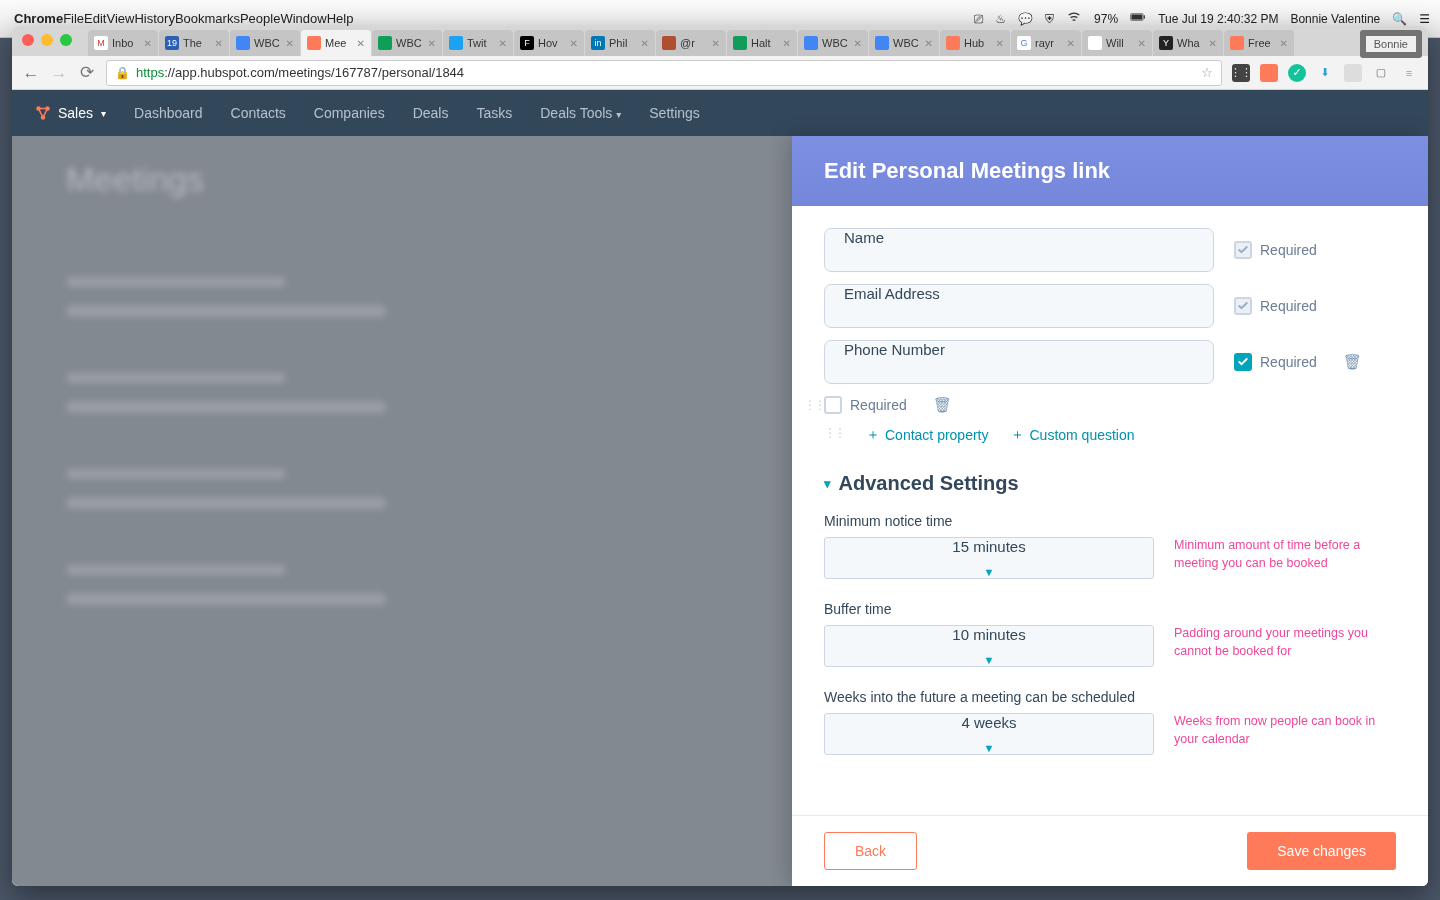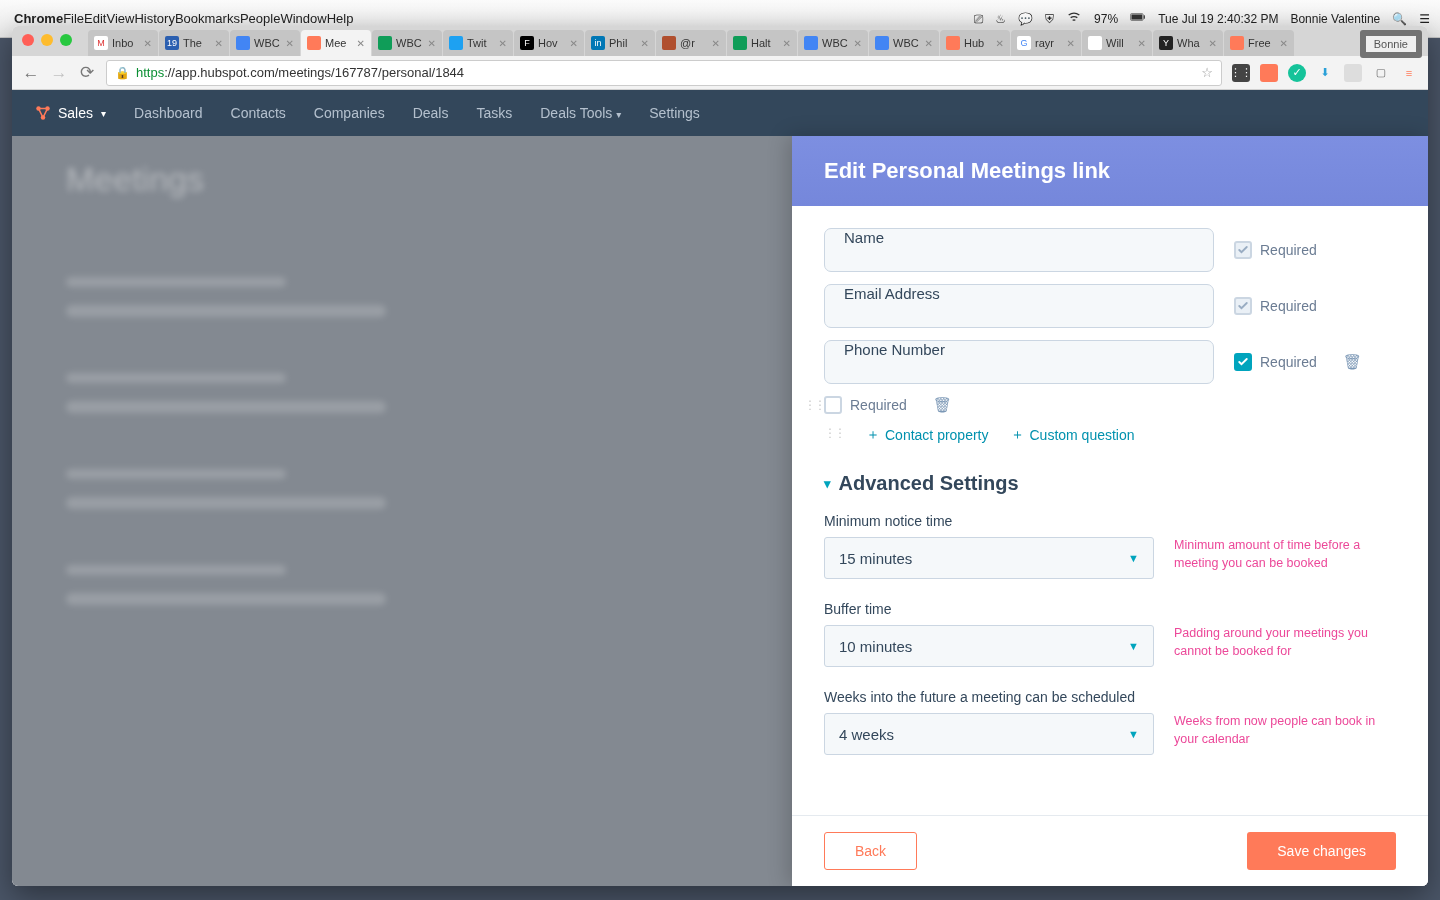--- a/index.html
+++ b/index.html
@@ -58,21 +58,21 @@
     .chk.on{background:#00a4bd;border-color:#00a4bd;}
     .chk svg{width:12px;height:12px;}
     .trash{color:#7c98b6;font-size:15px;margin-left:6px;}
     .addlinks{display:flex;gap:22px;margin:10px 0 28px 0;font-size:14px;}
     .addlinks a{color:#0091ae;text-decoration:none;display:flex;align-items:center;gap:5px;}
     .section-h{display:flex;align-items:center;gap:8px;font-size:20px;font-weight:600;color:#33475b;margin-bottom:18px;}
     .section-h .chev{color:#00a4bd;font-size:13px;}
     .setting{margin-bottom:22px;}
     .setting .lbl{font-size:14px;color:#33475b;margin-bottom:8px;}
     .setting .row{display:flex;gap:20px;align-items:flex-start;}
-    .select{width:330px;height:42px;border:1px solid #cbd6e2;border-radius:3px;background:#f5f8fa;display:flex;align-items:center;justify-content:space-between;padding:0 14px;font-size:15px;color:#33475b;}
+    .select{width:330px;height:42px;border:1px solid #cbd6e2;border-radius:3px;background:#f5f8fa;display:flex;align-items:center;justify-content:space-between;padding:0 14px;font-size:15px;color:#33475b;flex-direction:column;}
     .select .caret{color:#00a4bd;font-size:11px;}
     .help{flex:1;font-size:12.5px;color:#ec4899;line-height:1.4;}
     .panel-foot{border-top:1px solid #e5eaef;padding:16px 32px;display:flex;align-items:center;justify-content:space-between;background:#fff;}
     .btn{height:38px;border-radius:3px;padding:0 30px;font-size:14px;display:inline-flex;align-items:center;cursor:pointer;}
     .btn-back{border:1px solid #ff7a59;color:#ff7a59;background:#fff;}
     .btn-save{background:#ff7a59;color:#fff;border:none;}
   </style>
 </head>
 <body>
 

